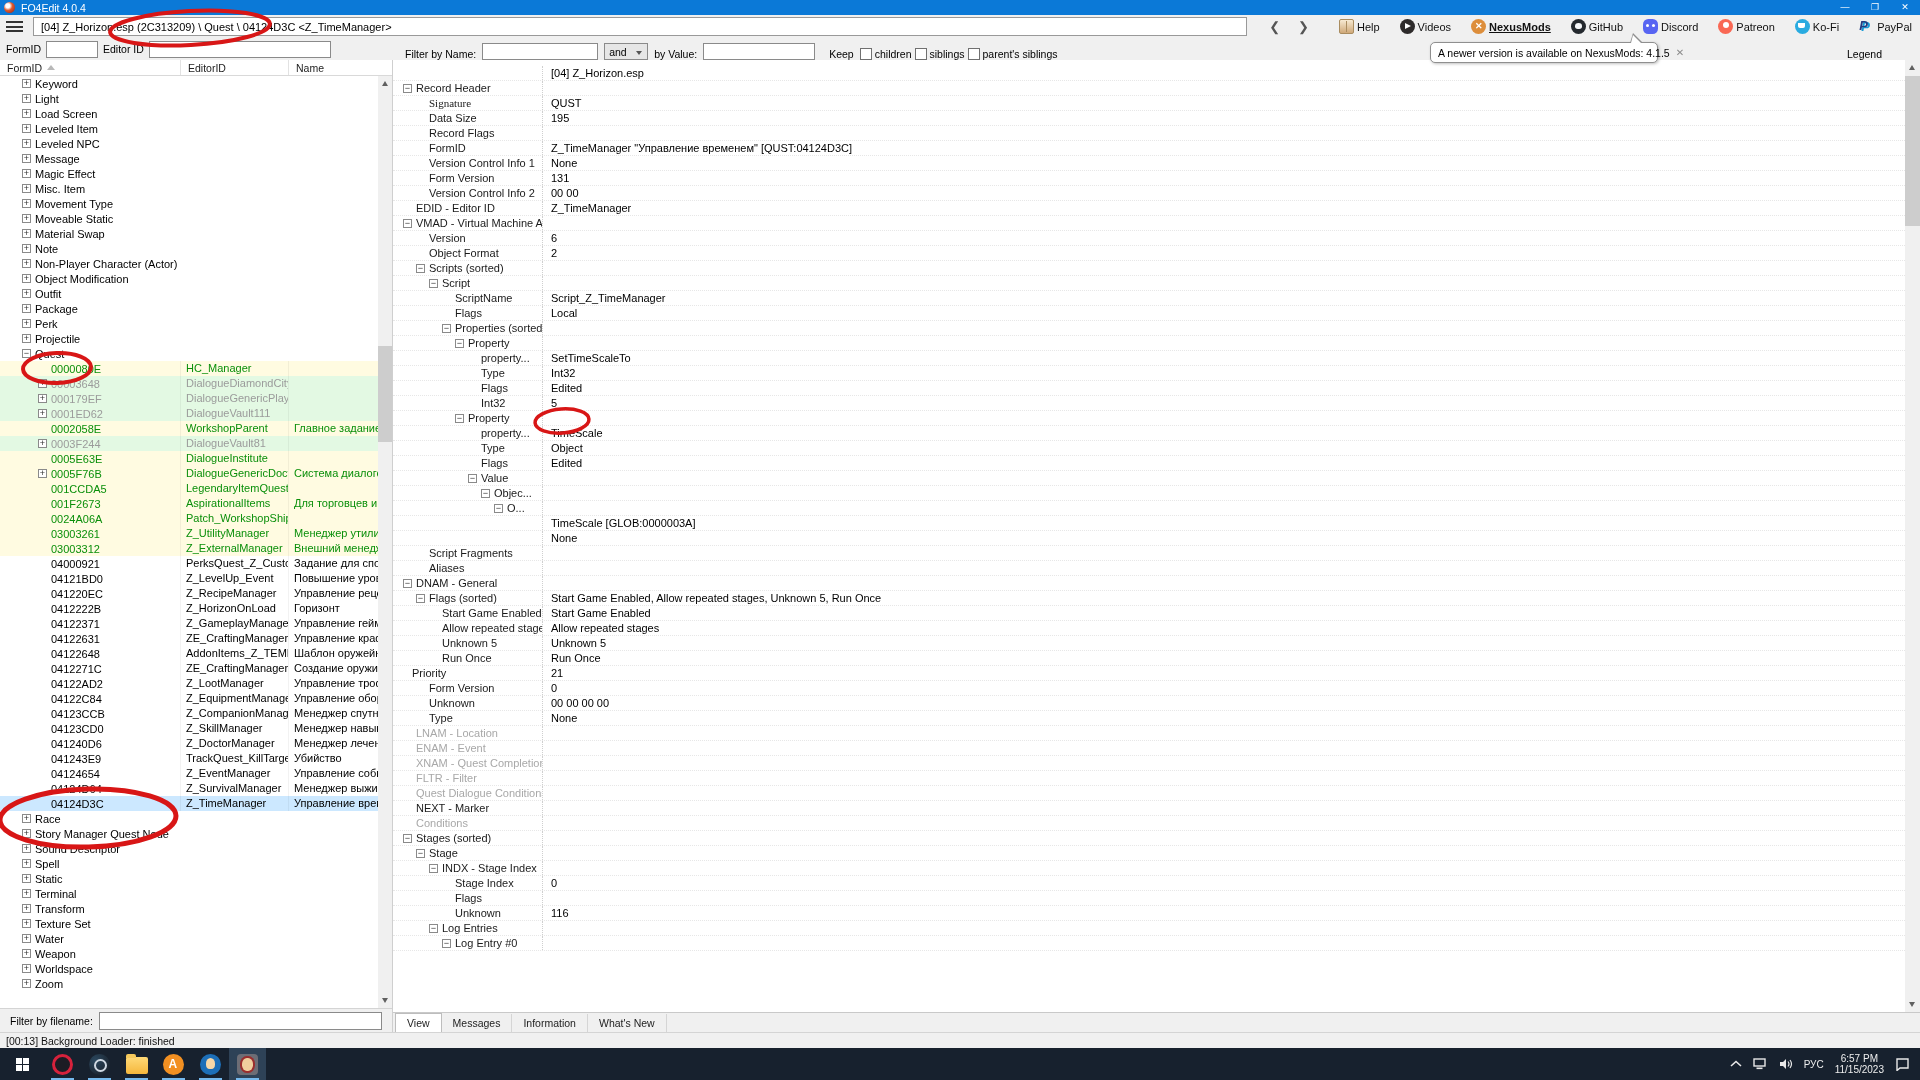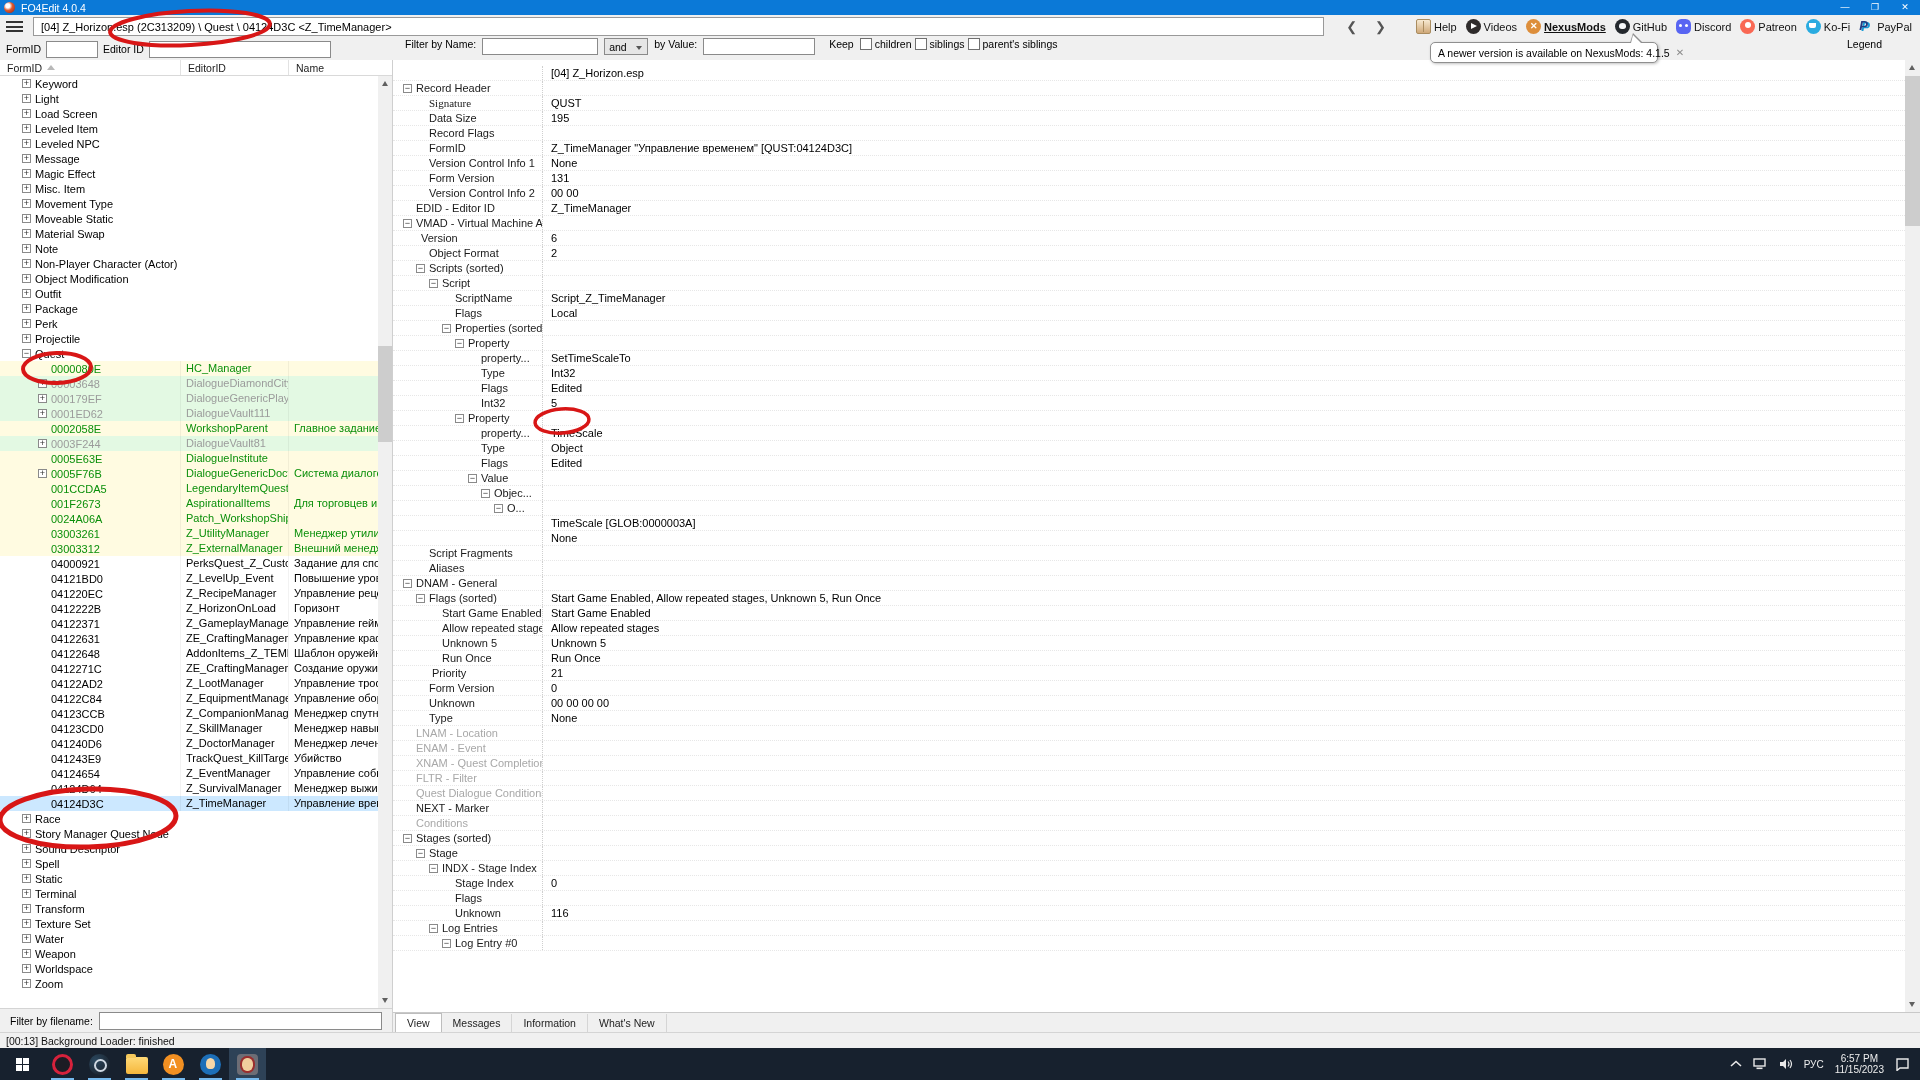--- a/index.html
+++ b/index.html
@@ -12,21 +12,21 @@
   .tb-title { margin-left:6px; white-space:nowrap; }
   .tb-controls { margin-left:auto; display:flex; height:15px; }
   .tb-btn { width:30px; text-align:center; font-size:9px; line-height:15px; color:#fff; cursor:default; }
 
   
   .menurow { height:23px; background:#f0f0f0; display:flex; align-items:center; padding:0 8px 0 6px; }
   .burger { width:17px; height:11px; border-top:2px solid #333; border-bottom:2px solid #333; position:relative; flex:none; margin-right:10px; }
   .burger::after { content:""; position:absolute; left:0; right:0; top:3px; height:2px; background:#333; }
   .address { width:1357px; height:19px; background:#fff; border:1px solid #999; font-size:11px; padding:0 7px; display:flex; align-items:center; white-space:nowrap; overflow:hidden; }
   .navchevs { display:flex; gap:18px; margin:0 14px 0 22px; color:#555; font-size:13px; line-height:19px; }
-  .tb-links { display:flex; align-items:flex-end; gap:9px; font-size:11px; color:#111; white-space:nowrap;padding-left:16px; }
+  .tb-links { display:flex; align-items:flex-end; gap:20px; font-size:11px; color:#111; white-space:nowrap;padding-left:16px; }
   .tb-link { display:flex; align-items:center; gap:3px; }
   .tb-link.emph span.lbl { font-weight:bold; text-decoration:underline; }
   .ic { width:15px; height:15px; border-radius:50%; display:inline-block; position:relative; flex:none; }
   .ic-help { border-radius:2px; background:linear-gradient(#f7ead2,#cfa878); border:1px solid #a98c5f; }
   .ic-help::after { content:""; position:absolute; left:50%; top:1px; bottom:1px; width:1px; background:#a98c5f; }
   .ic-videos { background:#2e2b2b; }
   .ic-videos::after { content:""; position:absolute; left:5px; top:4px; border-left:6px solid #fff; border-top:3.5px solid transparent; border-bottom:3.5px solid transparent; }
   .ic-nexusmods { background:#dd8e3b; }
   .ic-nexusmods::after { content:"✕"; color:#fff; font-size:9px; position:absolute; left:4px; top:2px; font-weight:bold; }
   .ic-github { background:#24292e; }
@@ -37,21 +37,21 @@
   .ic-patreon::after { content:""; position:absolute; left:5px; top:3px; width:6px; height:6px; border-radius:50%; background:#fff; }
   .ic-kofi { background:#29abe0; }
   .ic-kofi::after { content:""; position:absolute; left:3px; top:4px; width:7px; height:5px; background:#fff; border-radius:0 0 2px 2px; }
   .ic-paypal { background:transparent; }
   .ic-paypal::before { content:"P"; position:absolute; left:2px; top:0; font-weight:bold; font-style:italic; font-size:13px; color:#179bd7; }
   .ic-paypal::after { content:"P"; position:absolute; left:0; top:-1px; font-weight:bold; font-style:italic; font-size:13px; color:#253b80; }
 
   
   .toprow { height:22px; background:#f0f0f0; display:flex; font-size:10.5px; }
   .toprow-left { width:393px; display:flex; align-items:center; padding:0 6px; gap:5px; flex:none; }
-  .toprow-right { flex:1; display:flex; align-items:flex-start; gap:6px; padding:0 12px; }
+  .toprow-right { flex:1; display:flex; align-items:flex-end; gap:6px; padding:0 12px;margin-top:13px; }
   .tinput { height:17px; background:#fff; border:1px solid #8a8a8a; }
   .inp-formid { width:52px; }
   .inp-editorid { width:182px; }
   .inp-fname { width:116px; }
   .inp-fvalue { width:112px; }
   .dropdown { width:44px; height:17px; background:#e6e6e6; border:1px solid #8a8a8a; display:flex; align-items:center; padding:0 4px; position:relative; }
   .dropdown::after { content:""; position:absolute; right:5px; top:7px; border-left:3.5px solid transparent; border-right:3.5px solid transparent; border-top:4px solid #555; }
   .cbgroup { display:flex; align-items:center; gap:3px; }
   .cb { width:12px; height:12px; background:#fff; border:1px solid #707070; flex:none; }
   .legend { margin-left:auto; padding-right:26px; }
@@ -752,21 +752,21 @@
               <div class="dvalue">Z_TimeManager</div>
             </div>
             <div class="drow">
               <div class="dlabel" style="padding-left: 10px;">
                 <span class="exp">−</span>
                 <span>VMAD - Virtual Machine Ada...</span>
               </div>
               <div class="dvalue"></div>
             </div>
             <div class="drow">
-              <div class="dlabel" style="padding-left: 15px;">
+              <div class="dlabel" style="padding-left: 23px;">
                 <span class="ghost"></span>
                 <span>Version</span>
               </div>
               <div class="dvalue">6</div>
             </div>
             <div class="drow">
               <div class="dlabel" style="padding-left: 23px;">
                 <span class="ghost"></span>
                 <span>Object Format</span>
               </div>
@@ -953,21 +953,21 @@
               <div class="dvalue">Unknown 5</div>
             </div>
             <div class="drow">
               <div class="dlabel" style="padding-left: 36px;">
                 <span class="ghost"></span>
                 <span>Run Once</span>
               </div>
               <div class="dvalue">Run Once</div>
             </div>
             <div class="drow">
-              <div class="dlabel" style="padding-left: 26px;">
+              <div class="dlabel" style="padding-left: 6px;">
                 <span class="ghost"></span>
                 <span>Priority</span>
               </div>
               <div class="dvalue">21</div>
             </div>
             <div class="drow">
               <div class="dlabel" style="padding-left: 23px;">
                 <span class="ghost"></span>
                 <span>Form Version</span>
               </div>

